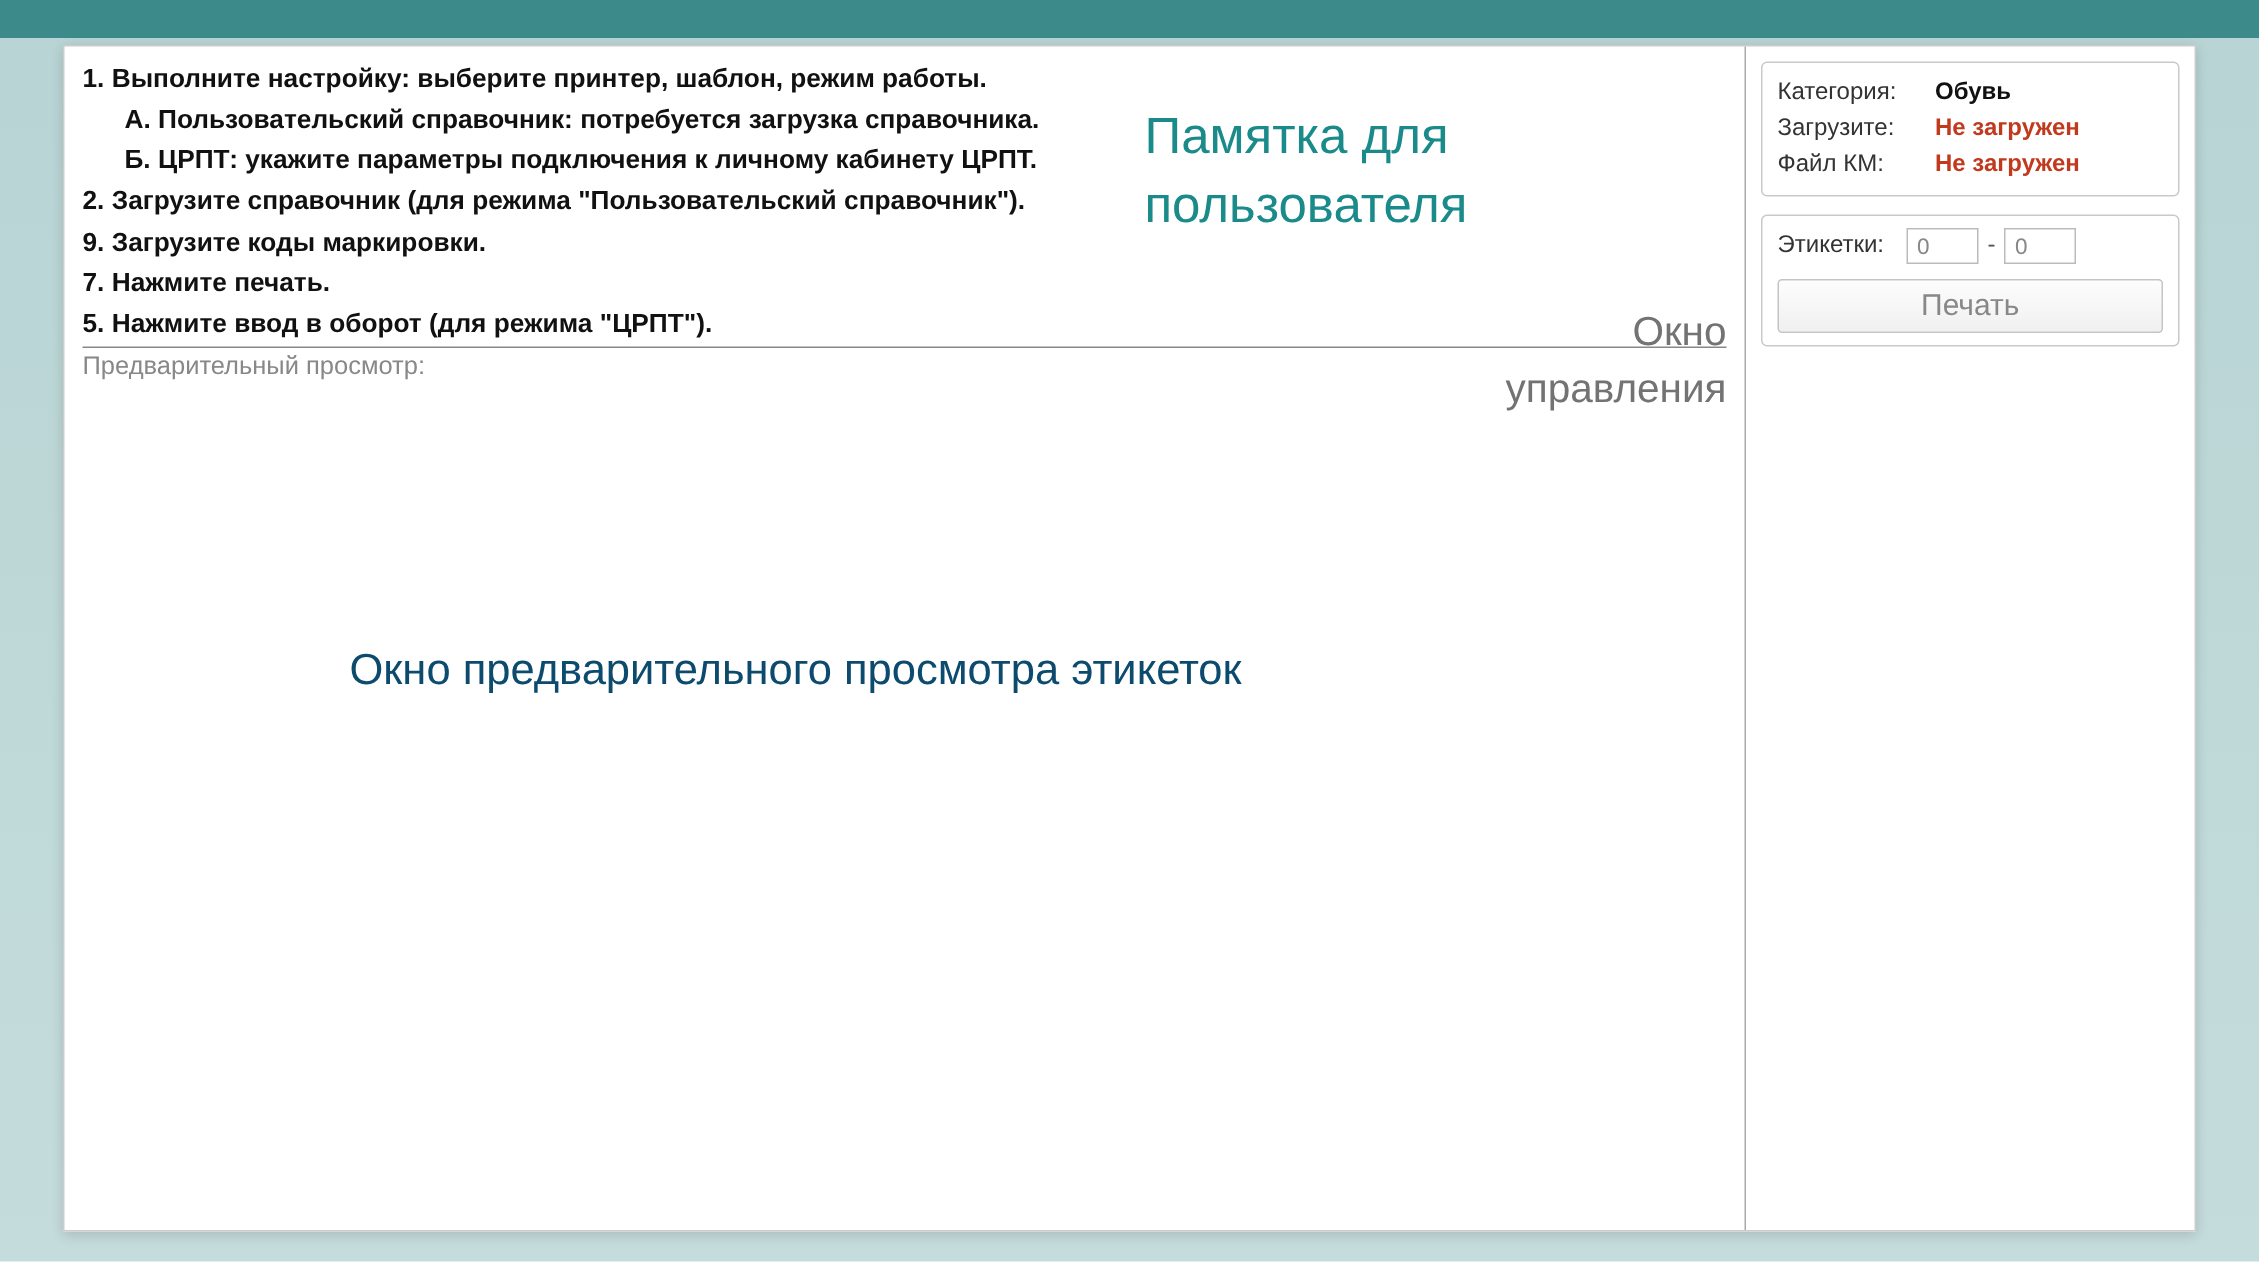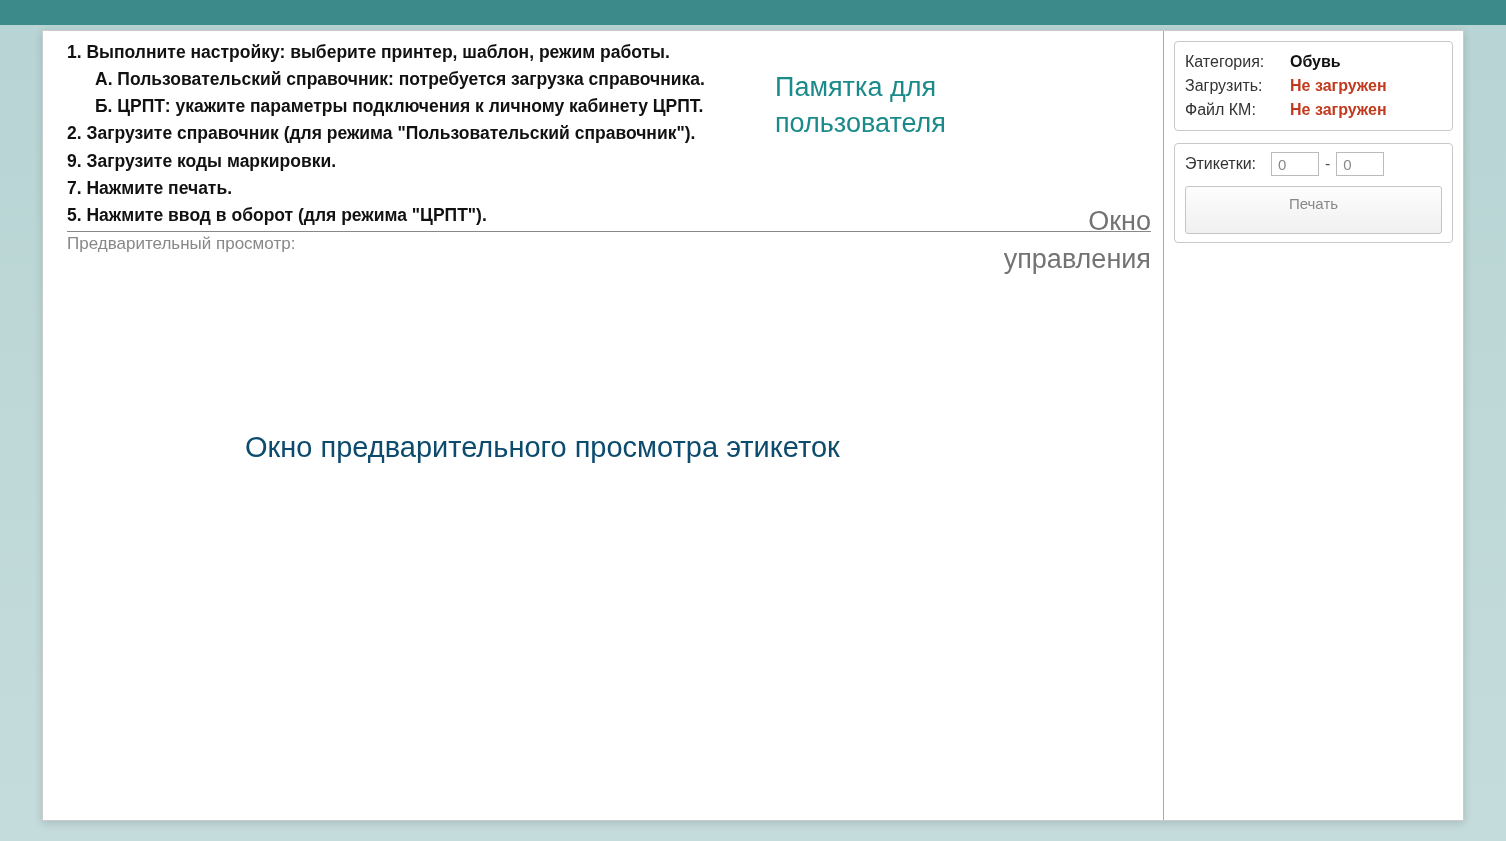--- a/index.html
+++ b/index.html
@@ -27,21 +27,20 @@
     gap: 18px;
     font-size: 17px;
     color: #444;
   }
   .menubar-item { cursor: default; padding: 2px 4px; }
   .content {
     flex: 1;
     display: flex;
     flex-direction: row;
     position: relative;
-    padding-left: 12px;
   }
   .left-pane {
     flex: 1;
     padding: 8px 12px;
     display: flex;
     flex-direction: column;
     position: relative;
   }
   .instructions {
     font-size: 17.5px;
@@ -57,21 +56,21 @@
     color: #888;
     border-top: 1px solid #888;
     padding-top: 2px;
     font-weight: normal;
   }
   .annotation-memo {
     position: absolute;
     top: 38px;
     left: 720px;
     color: #1b8a8a;
-    font-size: 27px;
+    font-size: 34px;
     line-height: 1.35;
   }
   .annotation-control {
     position: absolute;
     top: 172px;
     right: 12px;
     color: #737373;
     font-size: 27px;
     text-align: right;
     line-height: 1.4;
@@ -115,25 +114,25 @@
     border: 1px solid #bbb;
     padding: 2px 6px;
     font-size: 15px;
     color: #888;
     background: #fff;
   }
   .labels-row .dash { color: #555; }
   .btn {
     display: block;
     width: 100%;
-    height: 48px;
+    height: 36px;
     border: 1px solid #c4c4c4;
     background: linear-gradient(to bottom, #fdfdfd, #f0f0f0);
     color: #888;
-    font-size: 15px;
+    font-size: 20px;
     border-radius: 3px;
     margin-top: 8px;
     cursor: default;
     text-align: center;
     line-height: 34px;
   }
 </style>
 </head>
 <body>
 
@@ -168,21 +167,21 @@
     </div>
 
     <div class="right-pane">
 
       <div class="info-box">
         <div class="info-row">
           <span class="k">Категория:</span>
           <span class="v">Обувь</span>
         </div>
         <div class="info-row">
-          <span class="k">Загрузить:</span>
+          <span class="k">Загрузите:</span>
           <span class="v red">Не загружен</span>
         </div>
         <div class="info-row">
           <span class="k">Файл КМ:</span>
           <span class="v red">Не загружен</span>
         </div>
       </div>
 
       <div class="control-box">
         <div class="labels-row">

